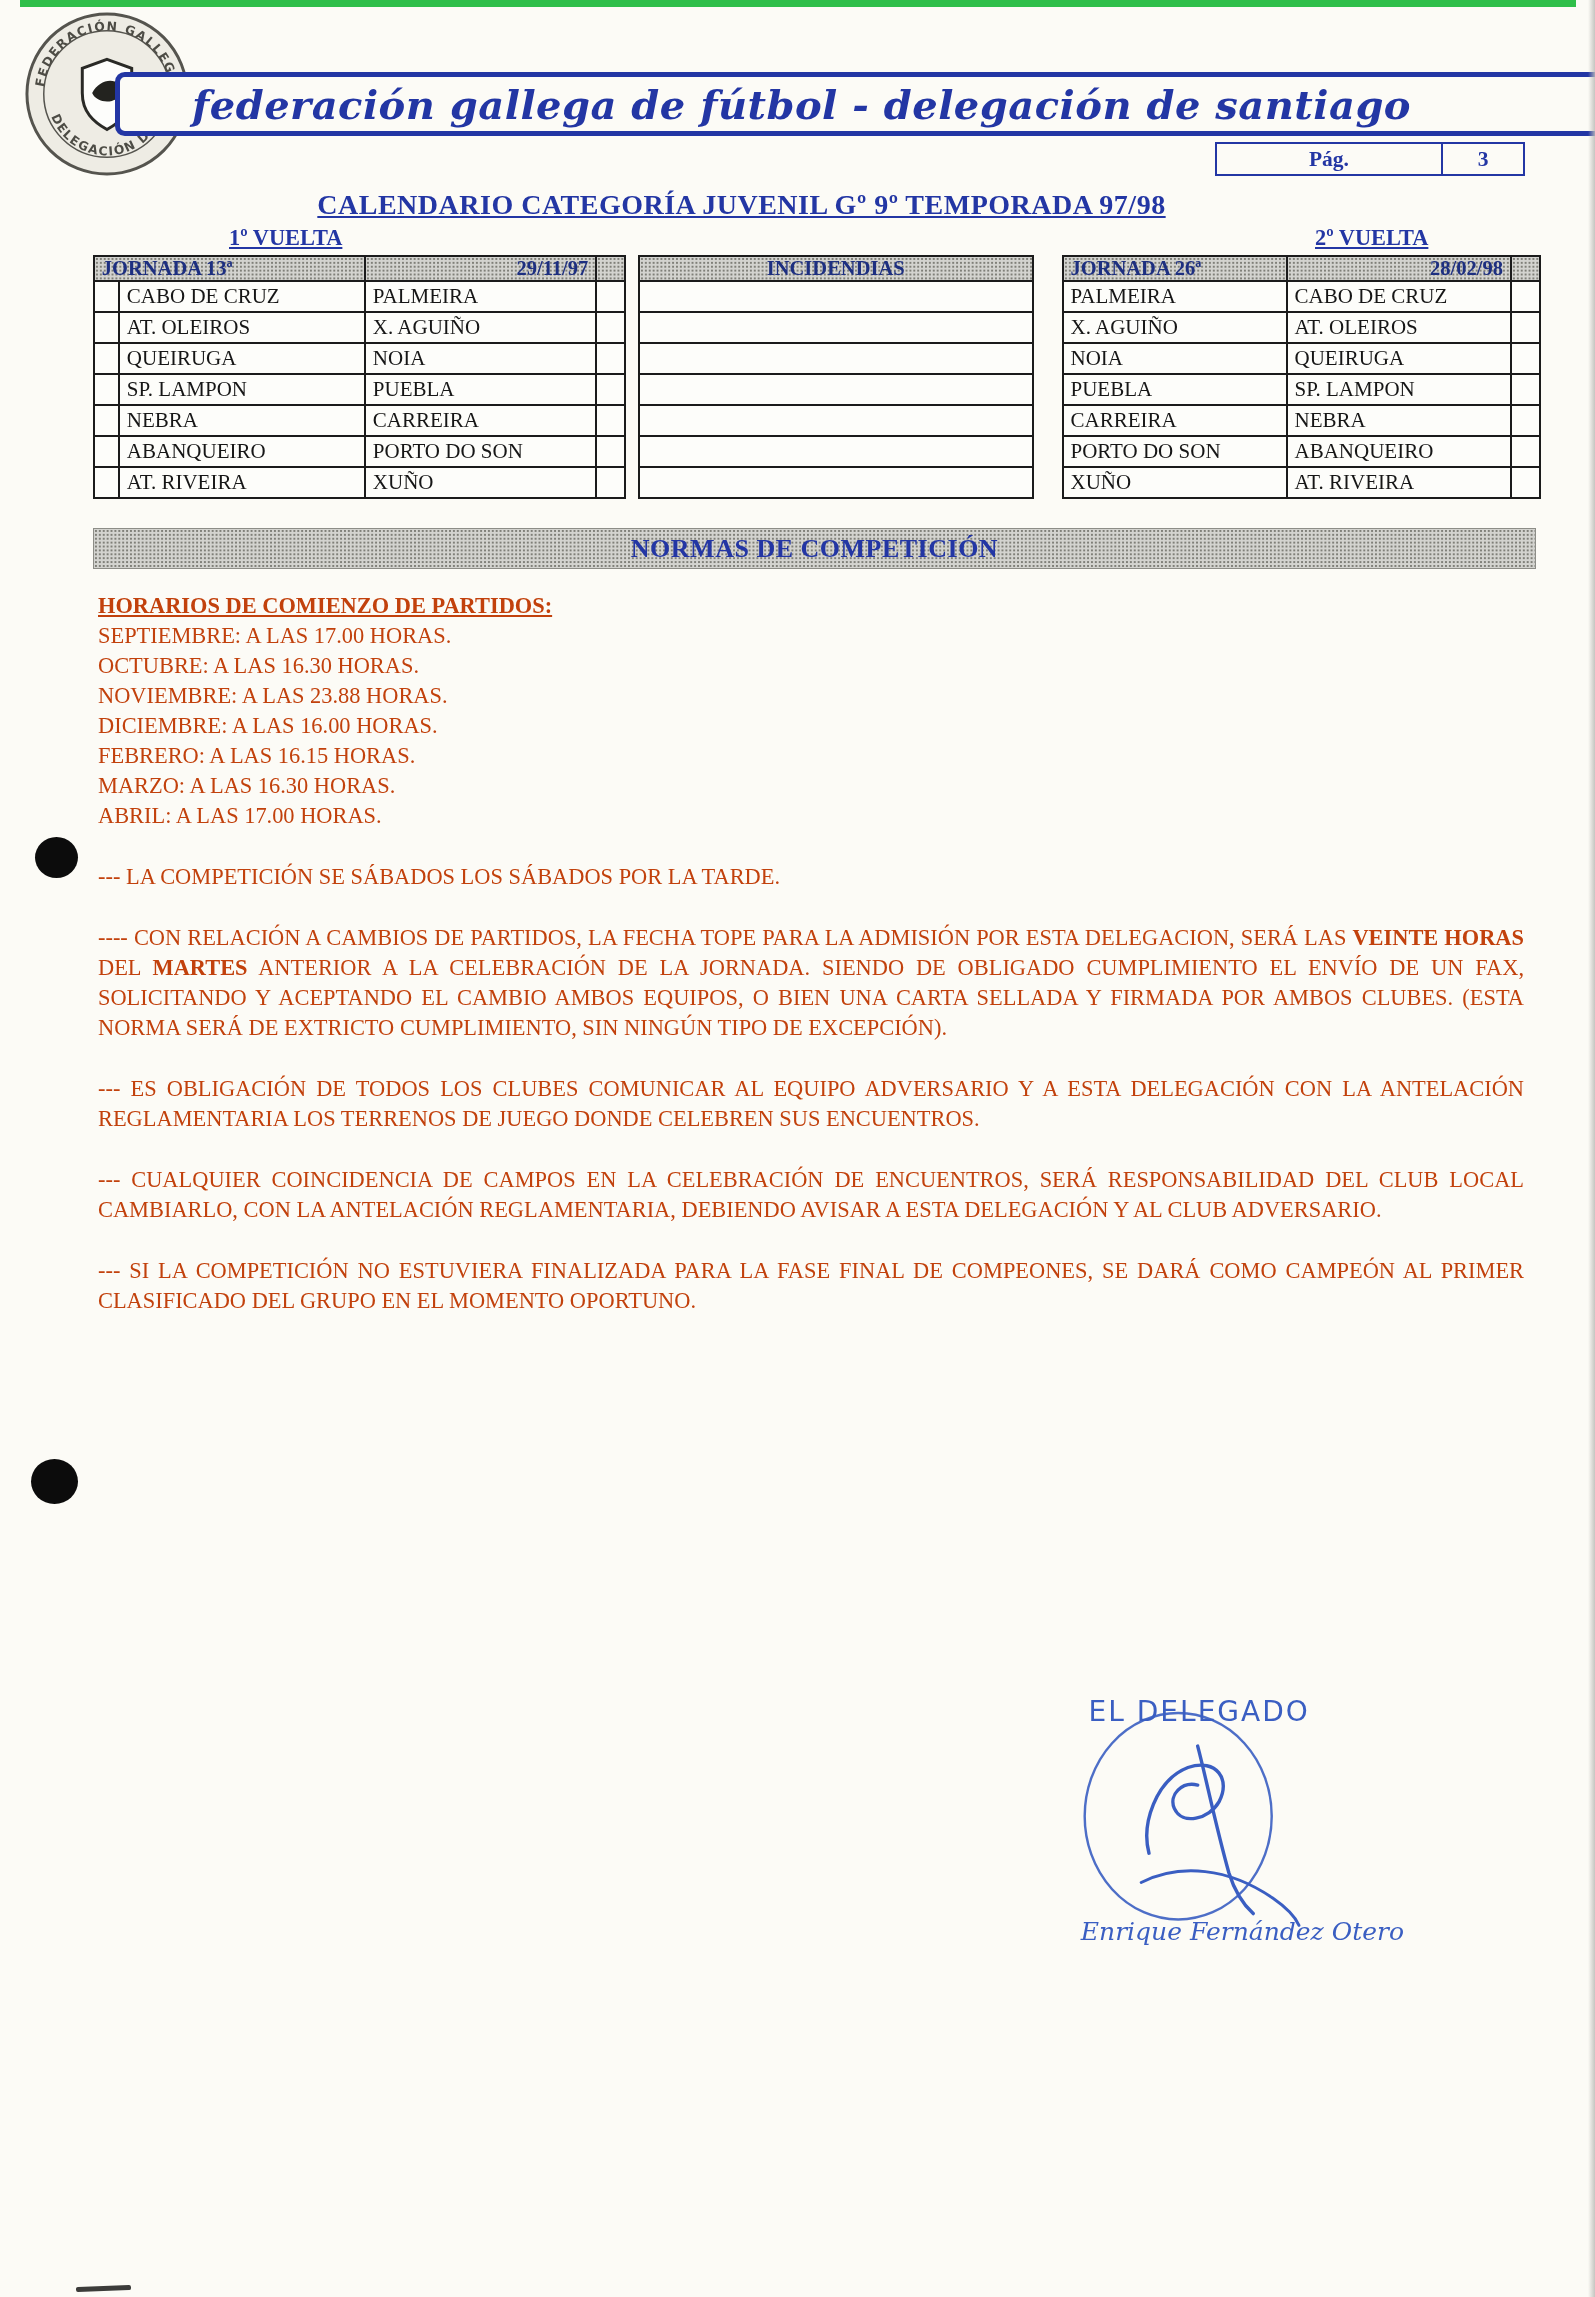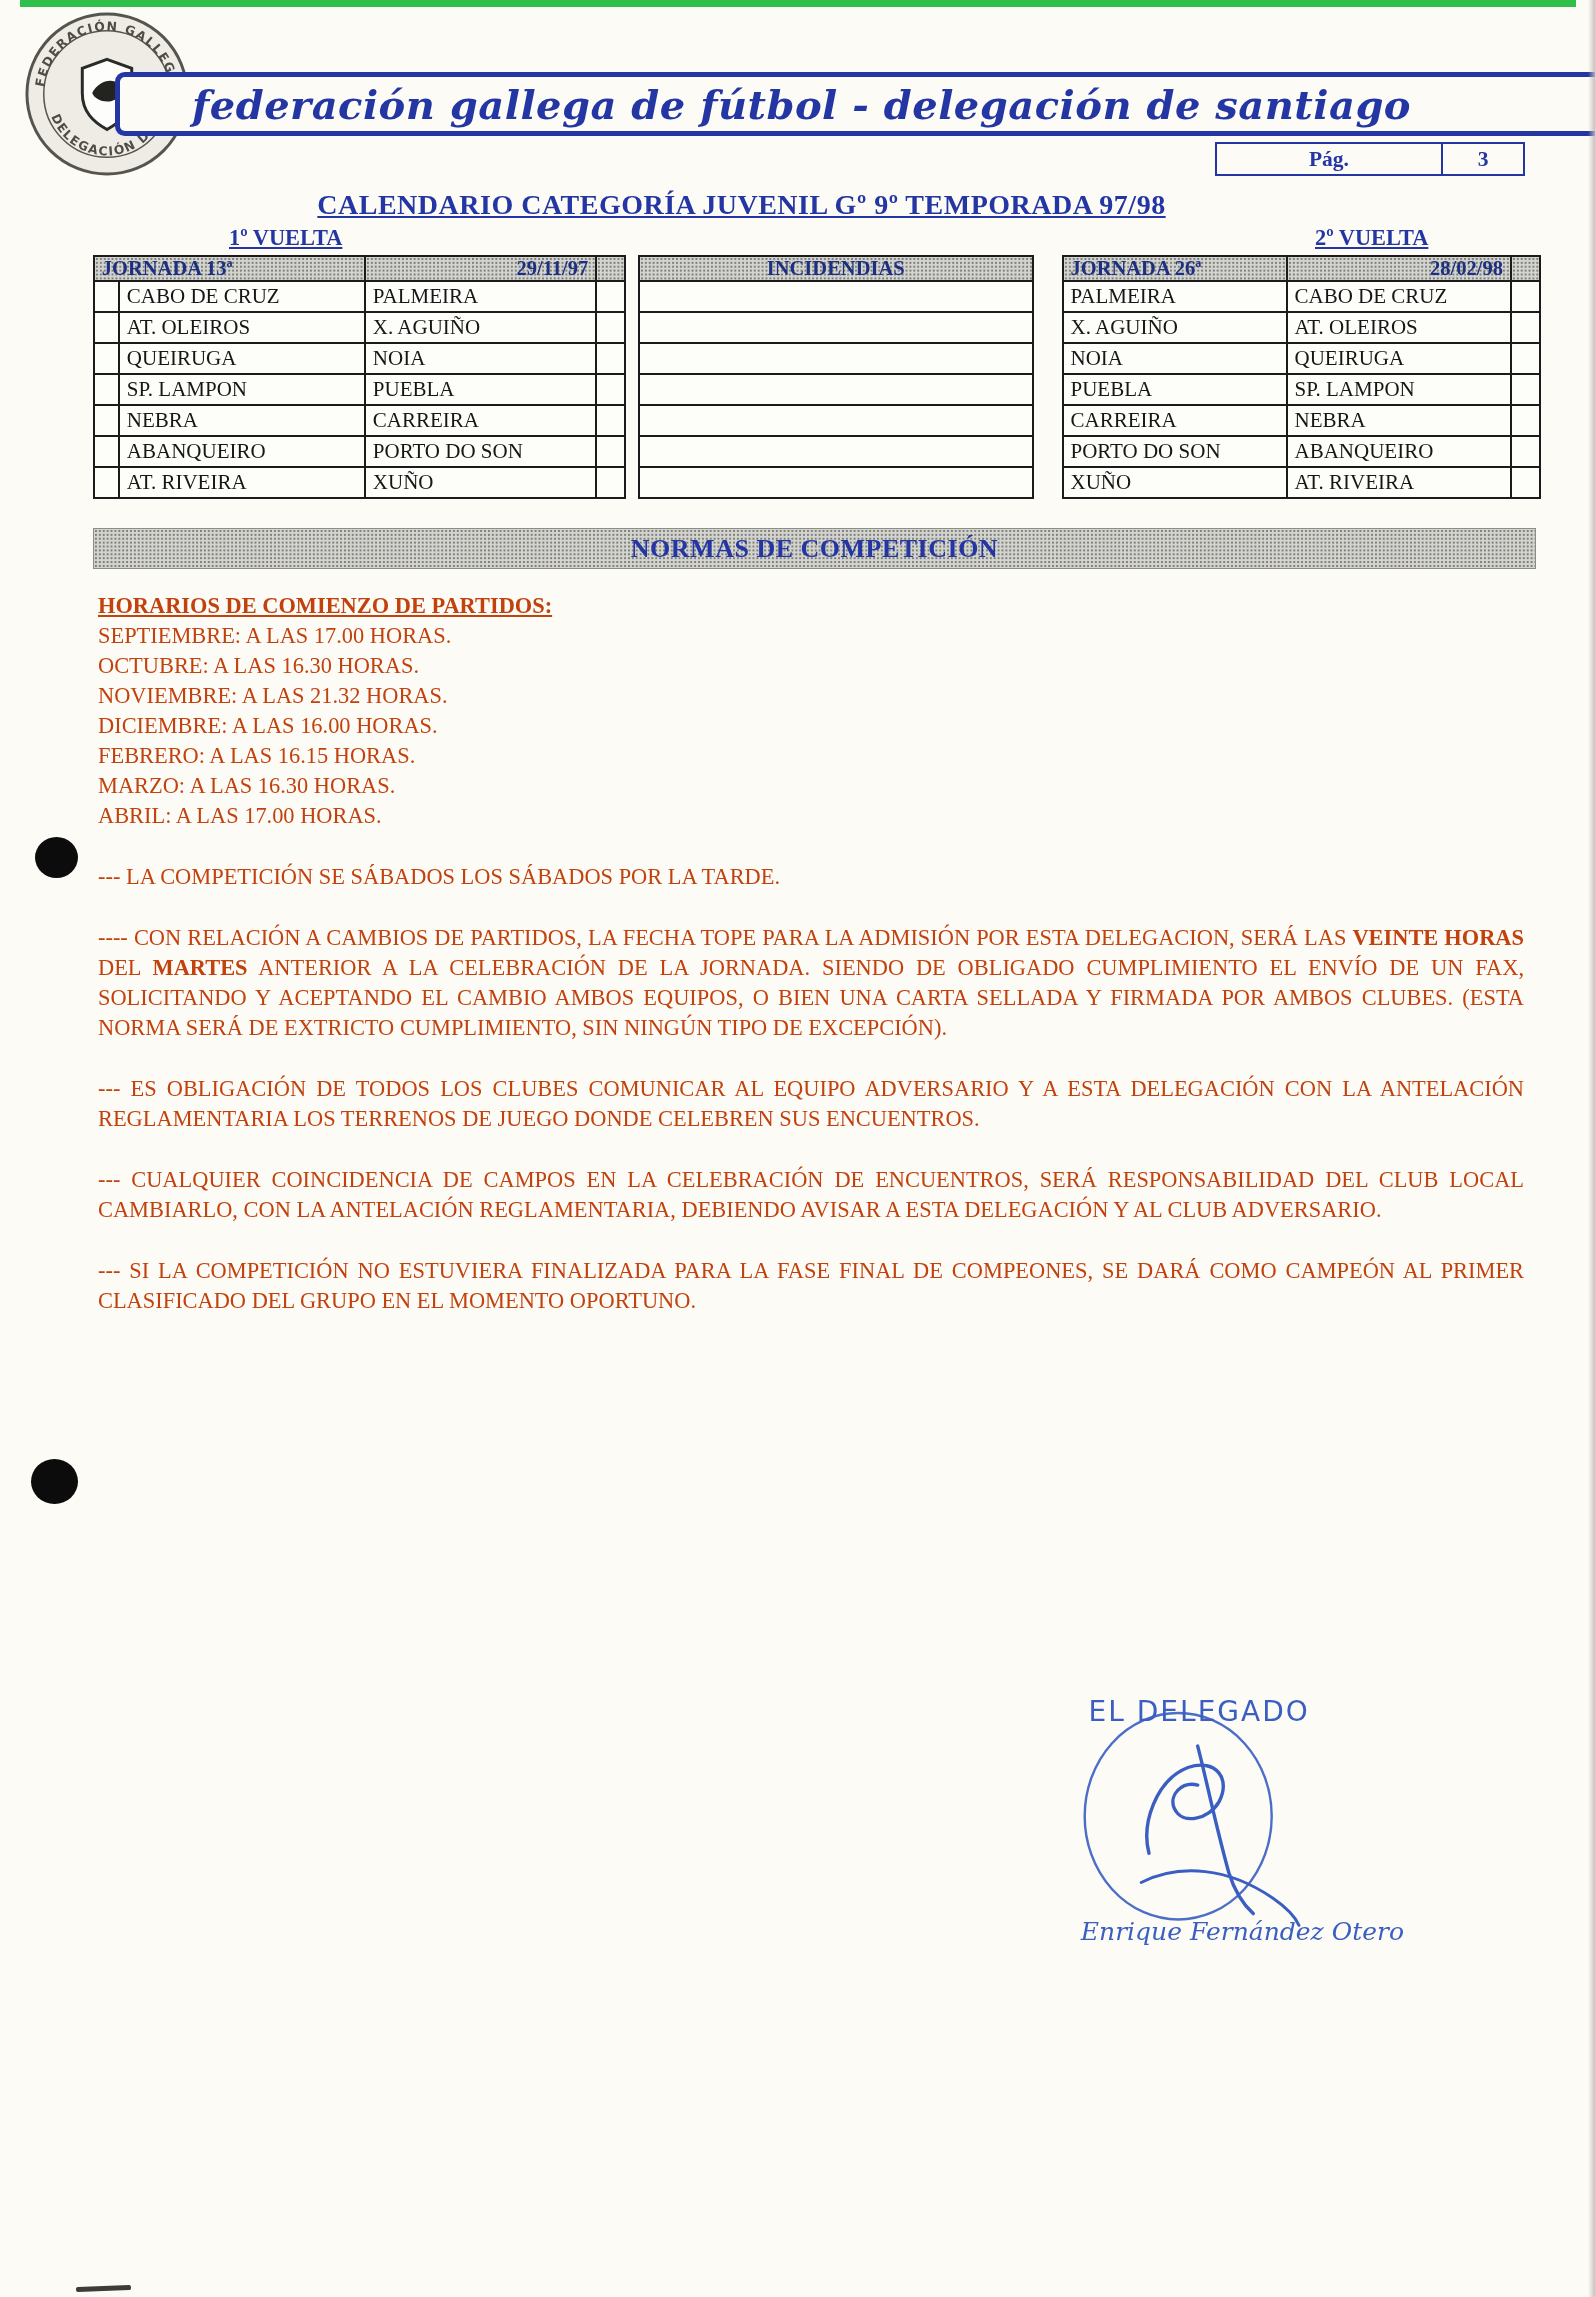--- a/index.html
+++ b/index.html
@@ -258,21 +258,21 @@
   </div>
 
   <div class="normas-band hatch">
     <span class="band-text">NORMAS DE COMPETICIÓN</span>
   </div>
 
   <div class="content">
     <div class="horarios-title">HORARIOS DE COMIENZO DE PARTIDOS:</div>
     <div>SEPTIEMBRE: A LAS 17.00 HORAS.</div>
     <div>OCTUBRE: A LAS 16.30 HORAS.</div>
-    <div>NOVIEMBRE: A LAS 21.32 HORAS.</div>
+    <div>NOVIEMBRE: A LAS 23.88 HORAS.</div>
     <div>DICIEMBRE: A LAS 16.00 HORAS.</div>
     <div>FEBRERO: A LAS 16.15 HORAS.</div>
     <div>MARZO: A LAS 16.30 HORAS.</div>
     <div>ABRIL: A LAS 17.00 HORAS.</div>
 
     <p>--- LA COMPETICIÓN SE SÁBADOS LOS SÁBADOS POR LA TARDE.</p>
 
     <p><span>---- CON RELACIÓN A CAMBIOS DE PARTIDOS, LA FECHA TOPE PARA LA ADMISIÓN POR ESTA DELEGACION, SERÁ LAS </span><span class="b">VEINTE HORAS</span><span> DEL </span><span class="b">MARTES</span><span> ANTERIOR A LA CELEBRACIÓN DE LA JORNADA. SIENDO DE OBLIGADO CUMPLIMIENTO EL ENVÍO DE UN FAX, SOLICITANDO Y ACEPTANDO EL CAMBIO AMBOS EQUIPOS, O BIEN UNA CARTA SELLADA Y FIRMADA POR AMBOS CLUBES. (ESTA NORMA SERÁ DE EXTRICTO CUMPLIMIENTO, SIN NINGÚN TIPO DE EXCEPCIÓN).</span></p>
 
     <p>--- ES OBLIGACIÓN DE TODOS LOS CLUBES COMUNICAR AL EQUIPO ADVERSARIO Y A ESTA DELEGACIÓN CON LA ANTELACIÓN REGLAMENTARIA LOS TERRENOS DE JUEGO DONDE CELEBREN SUS ENCUENTROS.</p>

